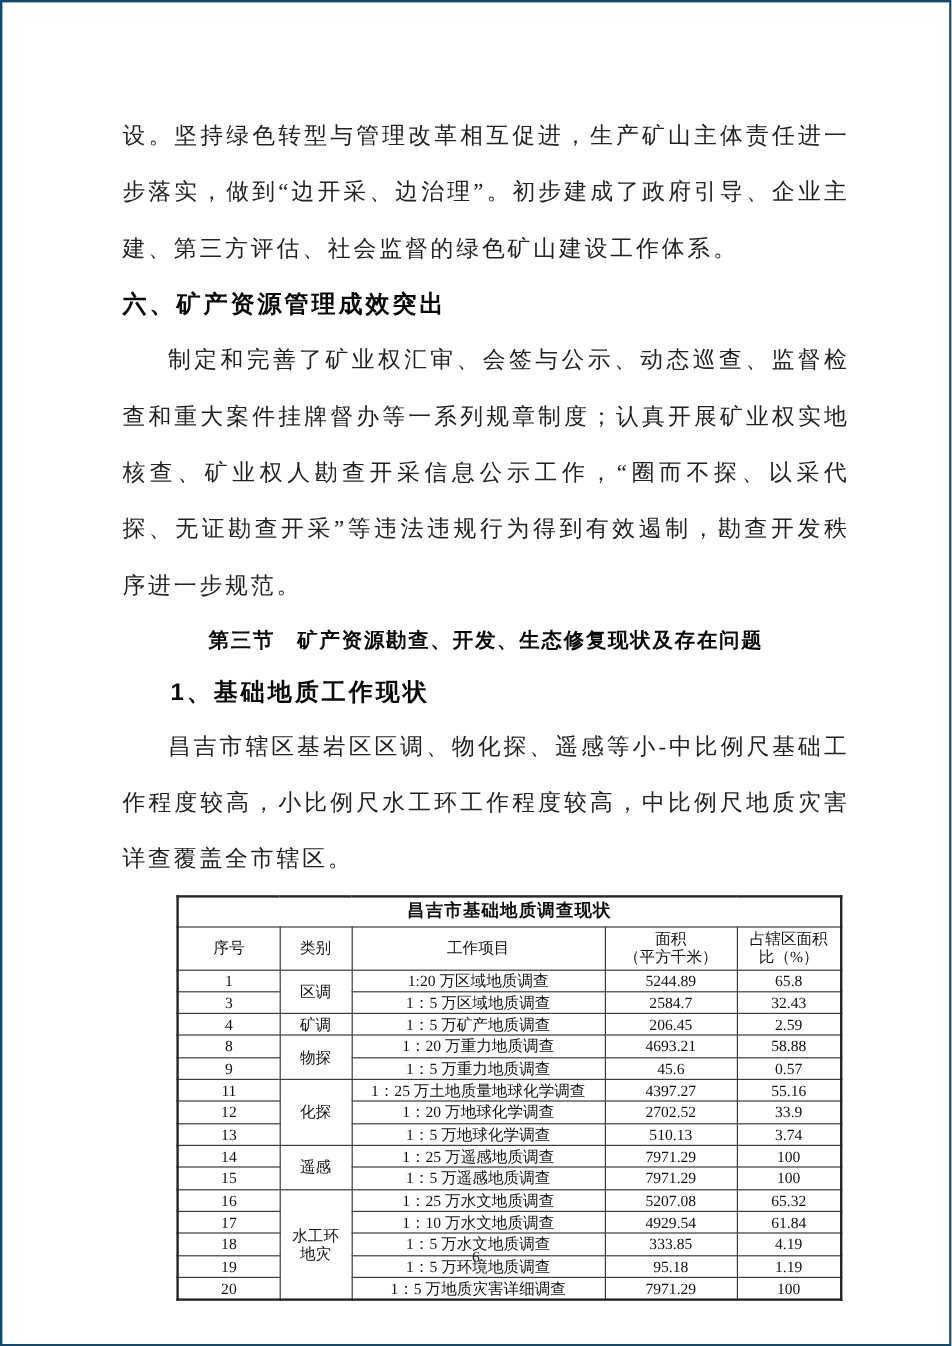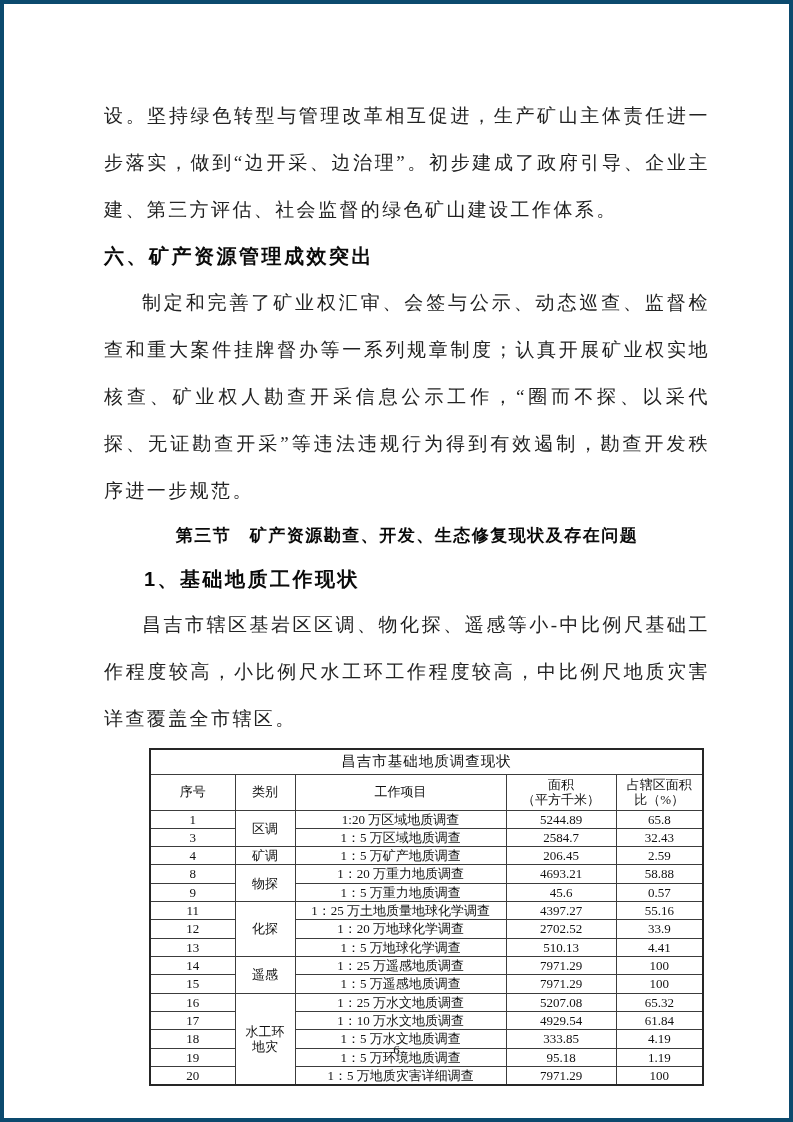--- a/index.html
+++ b/index.html
@@ -1,20 +1,20 @@
 <!DOCTYPE html>
 <html><head>
 <meta charset="utf-8">
 <style>
   html,body{margin:0;padding:0;background:#ffffff;}
   .page{
     position:relative;
     width:793px;height:1122px;
     background:#ffffff;
-    border:4px solid #0c4a6e;
+    border:2px solid #0c4a6e;
     box-sizing:border-box;
     overflow:hidden;
     font-family:"Liberation Serif", serif;
     color:#1c1c1c;
   }
   .content{
     position:absolute;
     left:100px;top:88px;
     width:606px;
   }
@@ -78,21 +78,21 @@
     font-weight:normal;
     box-sizing:border-box;
   }
   .col-no{width:85px;}
   .col-cat{width:60px;}
   .col-proj{width:211px;}
   .col-area{width:110px;}
   .col-pct{width:87px;}
   tr.titlerow td{
     font-family:"Liberation Sans", sans-serif;
-    font-weight:normal;
+    font-weight:bold;
     font-size:14.5px;
     height:25px;
     letter-spacing:1px;
   }
   tr.headrow td{
     height:36px;
     white-space:pre-line;
   }
   tr.bodyrow td{height:17px;}
   td.proj{
@@ -195,21 +195,21 @@
             <tr class="bodyrow">
               <td>12</td>
               <td class="proj">1：20 万地球化学调查</td>
               <td>2702.52</td>
               <td>33.9</td>
             </tr>
             <tr class="bodyrow">
               <td>13</td>
               <td class="proj">1：5 万地球化学调查</td>
               <td>510.13</td>
-              <td>4.41</td>
+              <td>3.74</td>
             </tr>
             <tr class="bodyrow">
               <td>14</td>
               <td class="cat" rowspan="2">遥感</td>
               <td class="proj">1：25 万遥感地质调查</td>
               <td>7971.29</td>
               <td>100</td>
             </tr>
             <tr class="bodyrow">
               <td>15</td>

